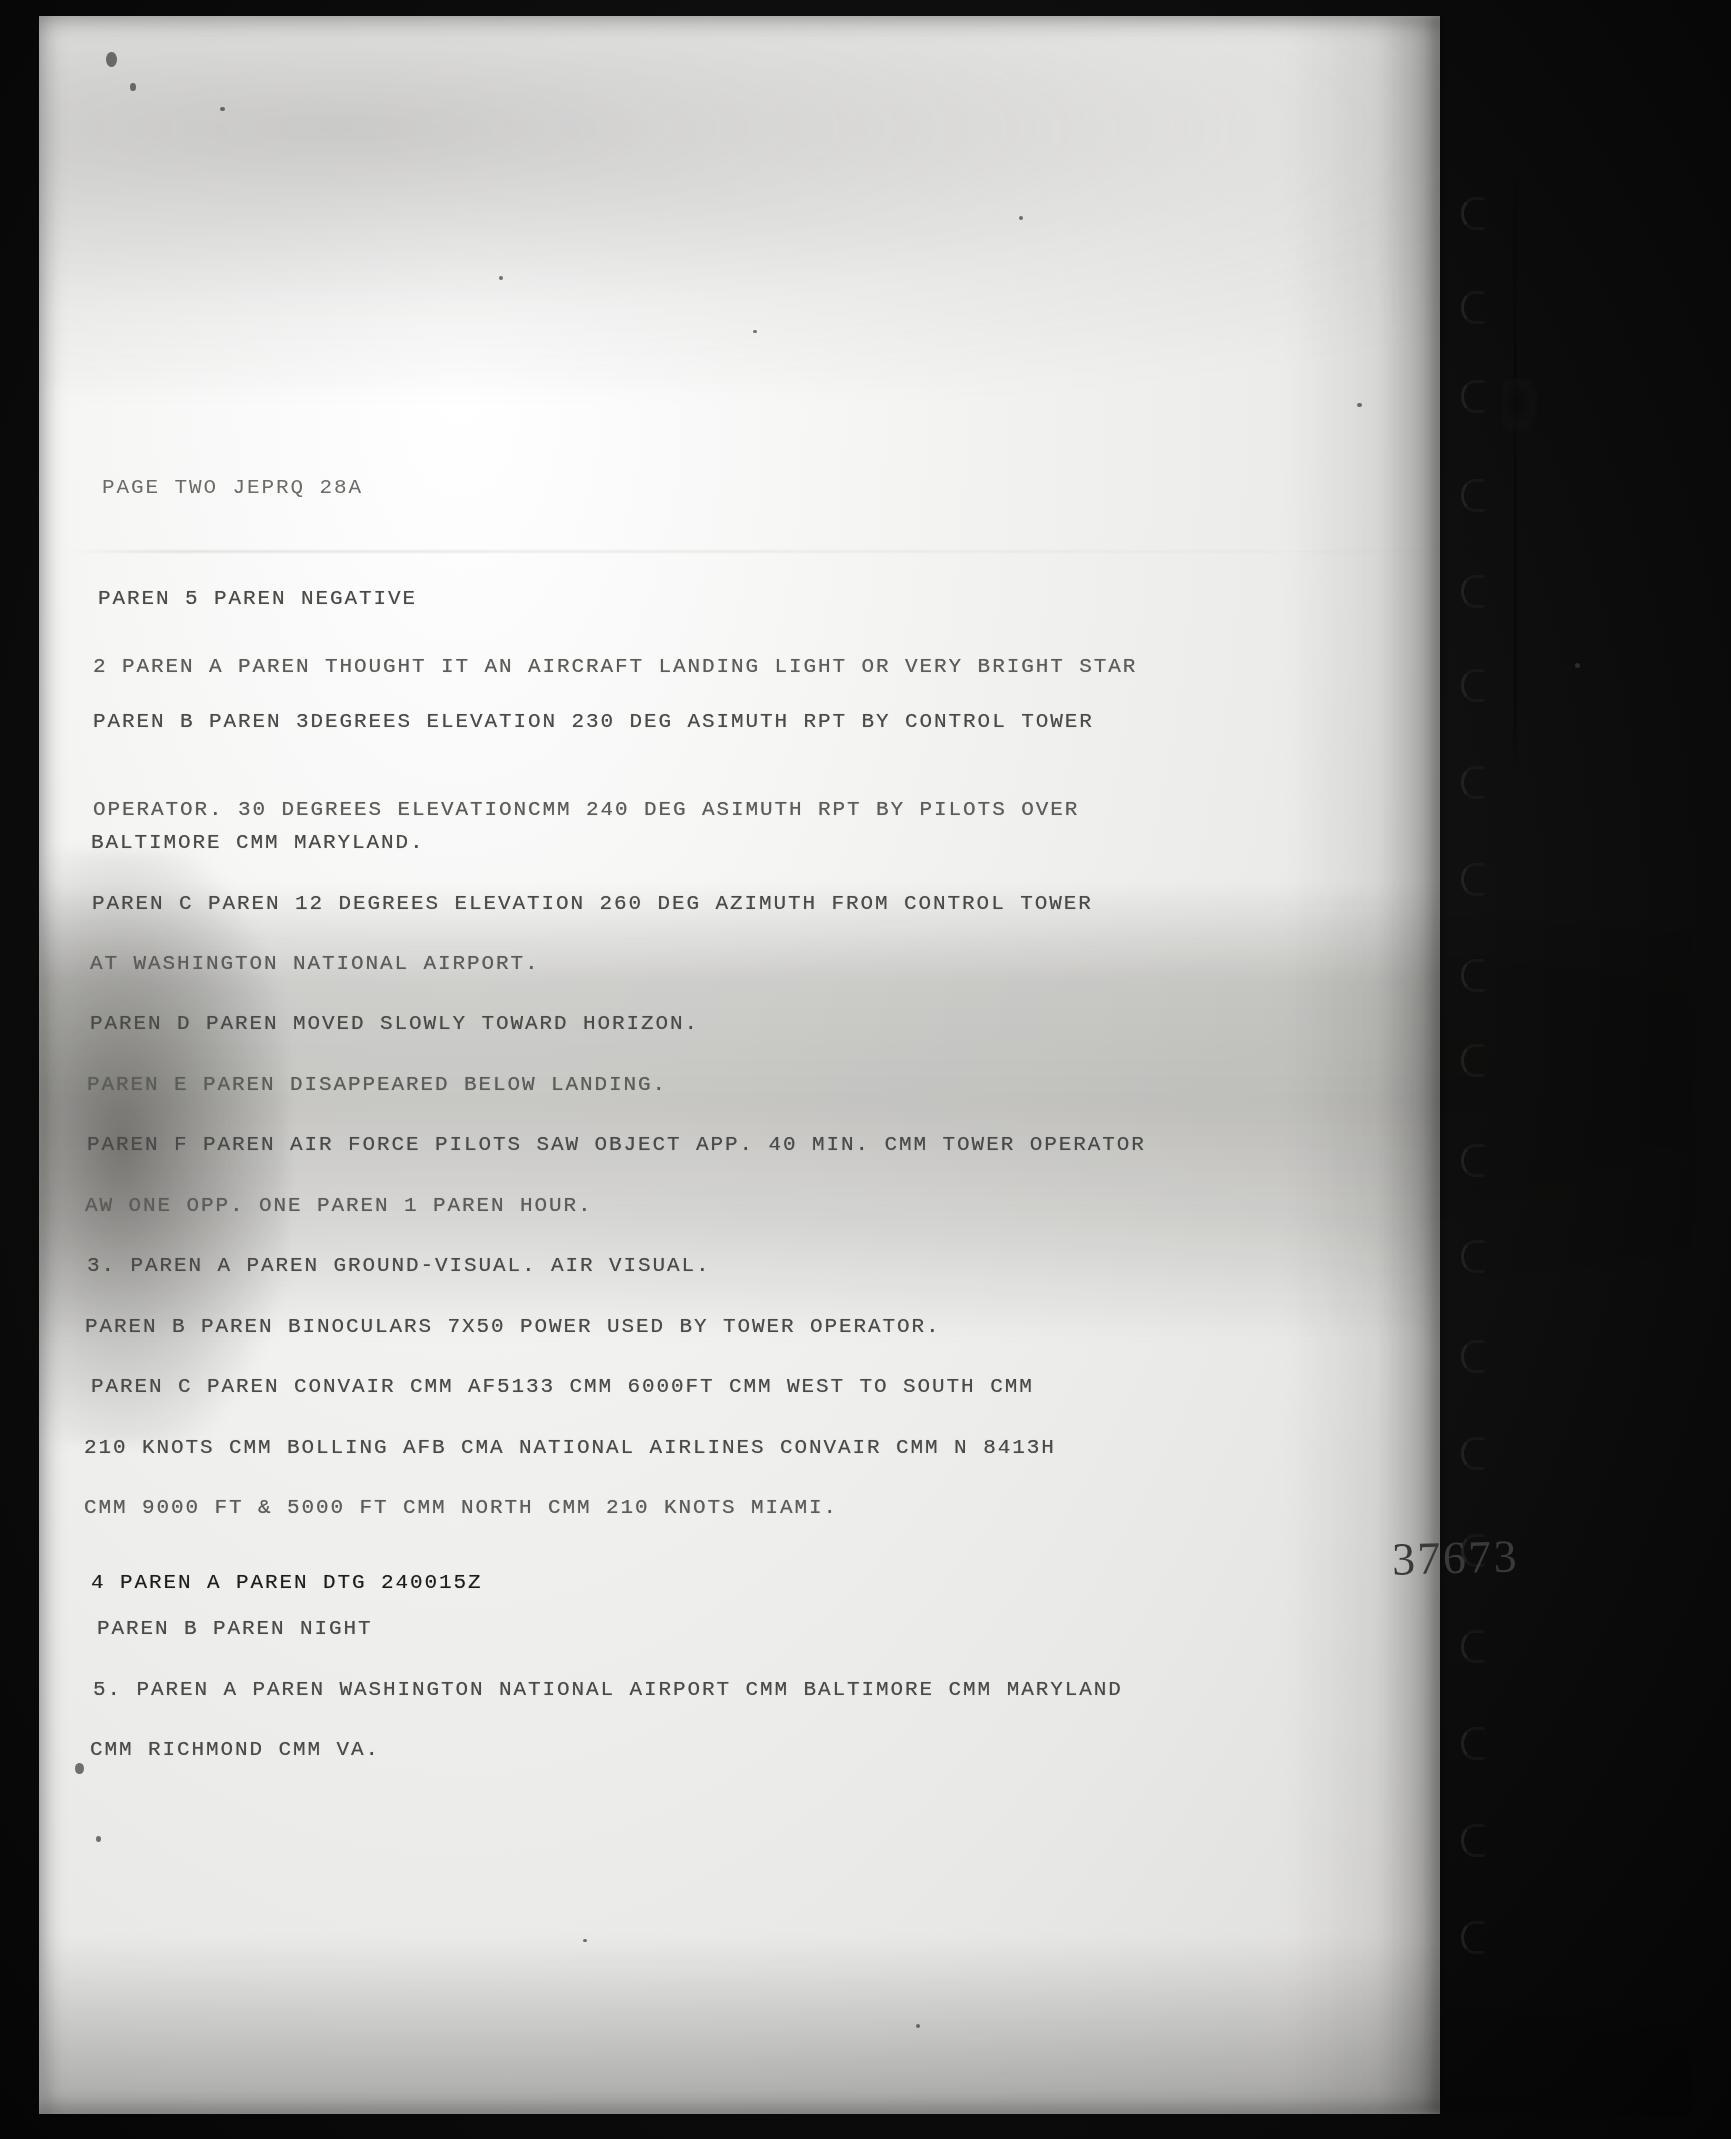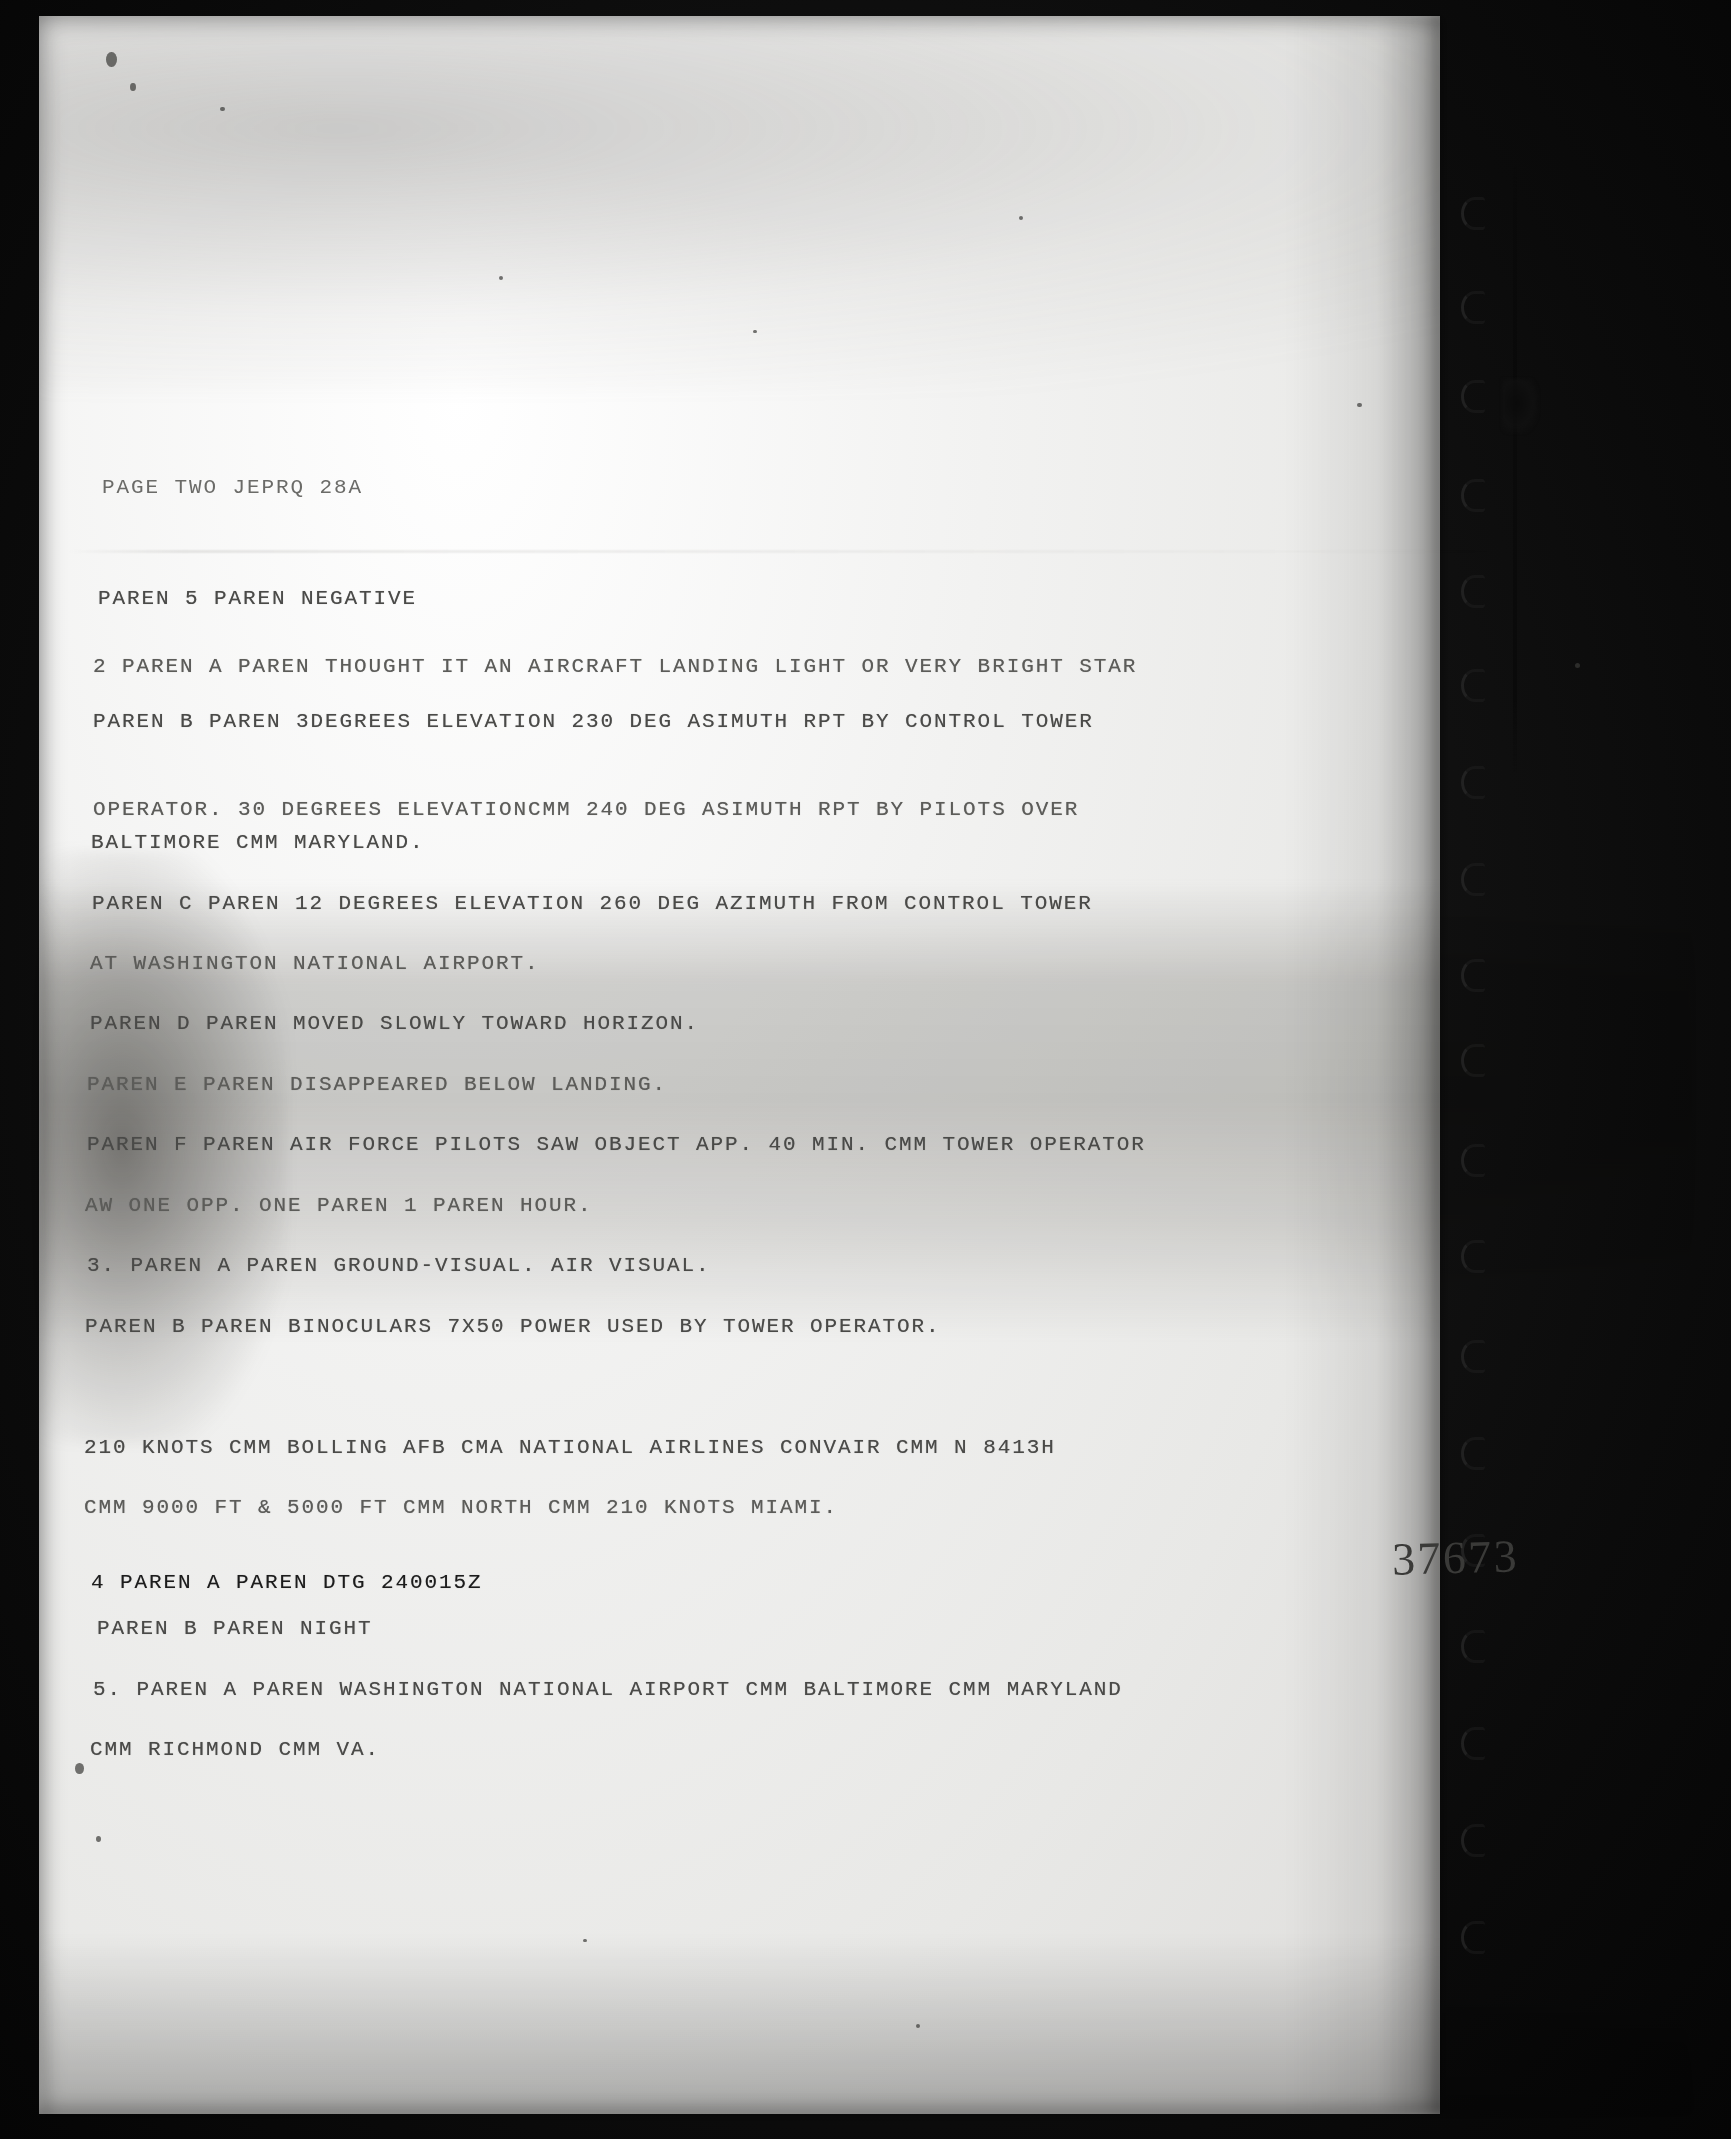--- a/index.html
+++ b/index.html
@@ -227,20 +227,21 @@
       <div class="line fade-2" style="left:54px; top:782px;">OPERATOR. 30 DEGREES ELEVATIONCMM 240 DEG ASIMUTH RPT BY PILOTS OVER</div>
       <div class="line fade-1" style="left:52px; top:815px;">BALTIMORE CMM MARYLAND.</div>
       <div class="line fade-1" style="left:53px; top:876px;">PAREN C PAREN 12 DEGREES ELEVATION 260 DEG AZIMUTH FROM CONTROL TOWER</div>
       <div class="line fade-2" style="left:51px; top:936px;">AT WASHINGTON NATIONAL AIRPORT.</div>
       <div class="line fade-1" style="left:51px; top:996px;">PAREN D PAREN MOVED SLOWLY TOWARD HORIZON.</div>
       <div class="line fade-2" style="left:48px; top:1057px;">PAREN E PAREN DISAPPEARED BELOW LANDING.</div>
       <div class="line fade-1" style="left:48px; top:1117px;">PAREN F PAREN AIR FORCE PILOTS SAW OBJECT APP. 40 MIN. CMM TOWER OPERATOR</div>
       <div class="line fade-2" style="left:46px; top:1178px;">AW ONE OPP. ONE PAREN 1 PAREN HOUR.</div>
       <div class="line fade-1" style="left:48px; top:1238px;">3. PAREN A PAREN GROUND-VISUAL. AIR VISUAL.</div>
       <div class="line fade-1" style="left:46px; top:1299px;">PAREN B PAREN BINOCULARS 7X50 POWER USED BY TOWER OPERATOR.</div>
+      <div class="line fade-1" style="left:52px; top:1359px;">PAREN C PAREN CONVAIR CMM AF5133 CMM 6000FT CMM WEST TO SOUTH CMM</div>
       <div class="line fade-1" style="left:45px; top:1420px;">210 KNOTS CMM BOLLING AFB CMA NATIONAL AIRLINES CONVAIR CMM N 8413H</div>
       <div class="line fade-2" style="left:45px; top:1480px;">CMM 9000 FT &amp; 5000 FT CMM NORTH CMM 210 KNOTS MIAMI.</div>
       <div class="line strong" style="left:52px; top:1541px;">4 PAREN A PAREN DTG 240015Z</div>
       <div class="line fade-1" style="left:58px; top:1601px;">PAREN B PAREN NIGHT</div>
       <div class="line fade-1" style="left:54px; top:1662px;">5. PAREN A PAREN WASHINGTON NATIONAL AIRPORT CMM BALTIMORE CMM MARYLAND</div>
       <div class="line fade-1" style="left:51px; top:1722px;">CMM RICHMOND CMM VA.</div>
 
       <div id="stampnum">37673</div>
     </div>
   </div>

